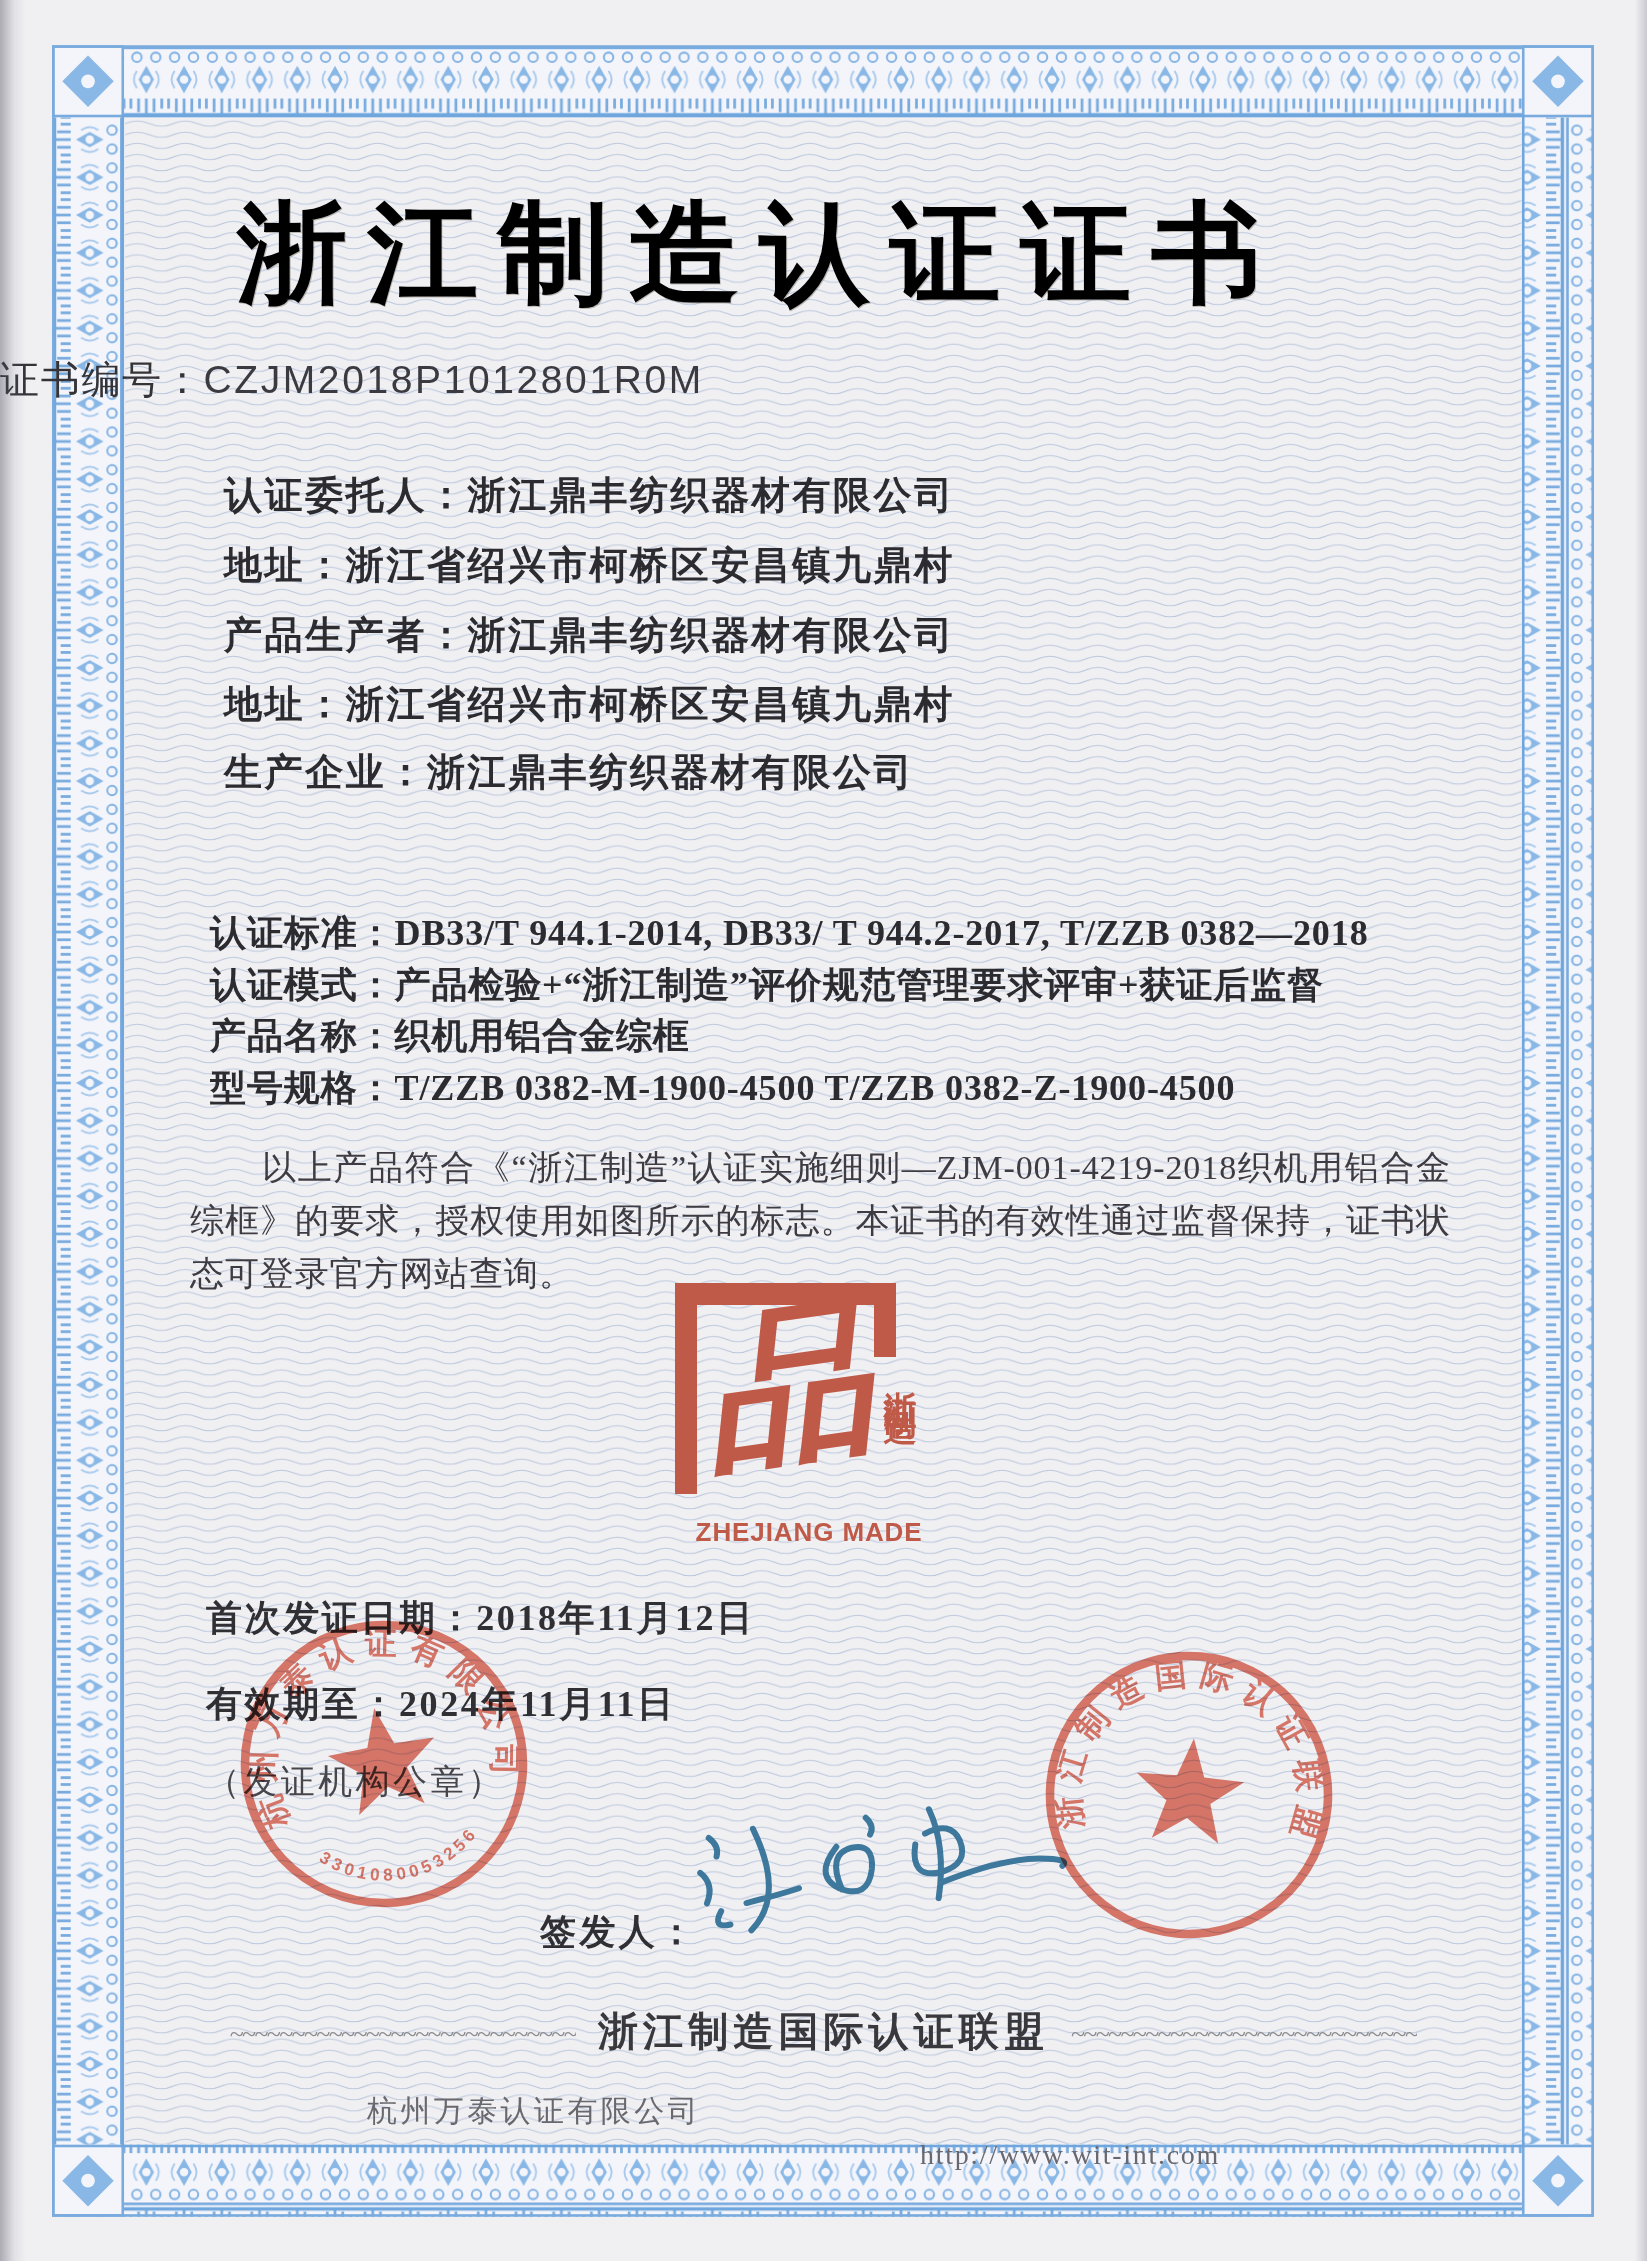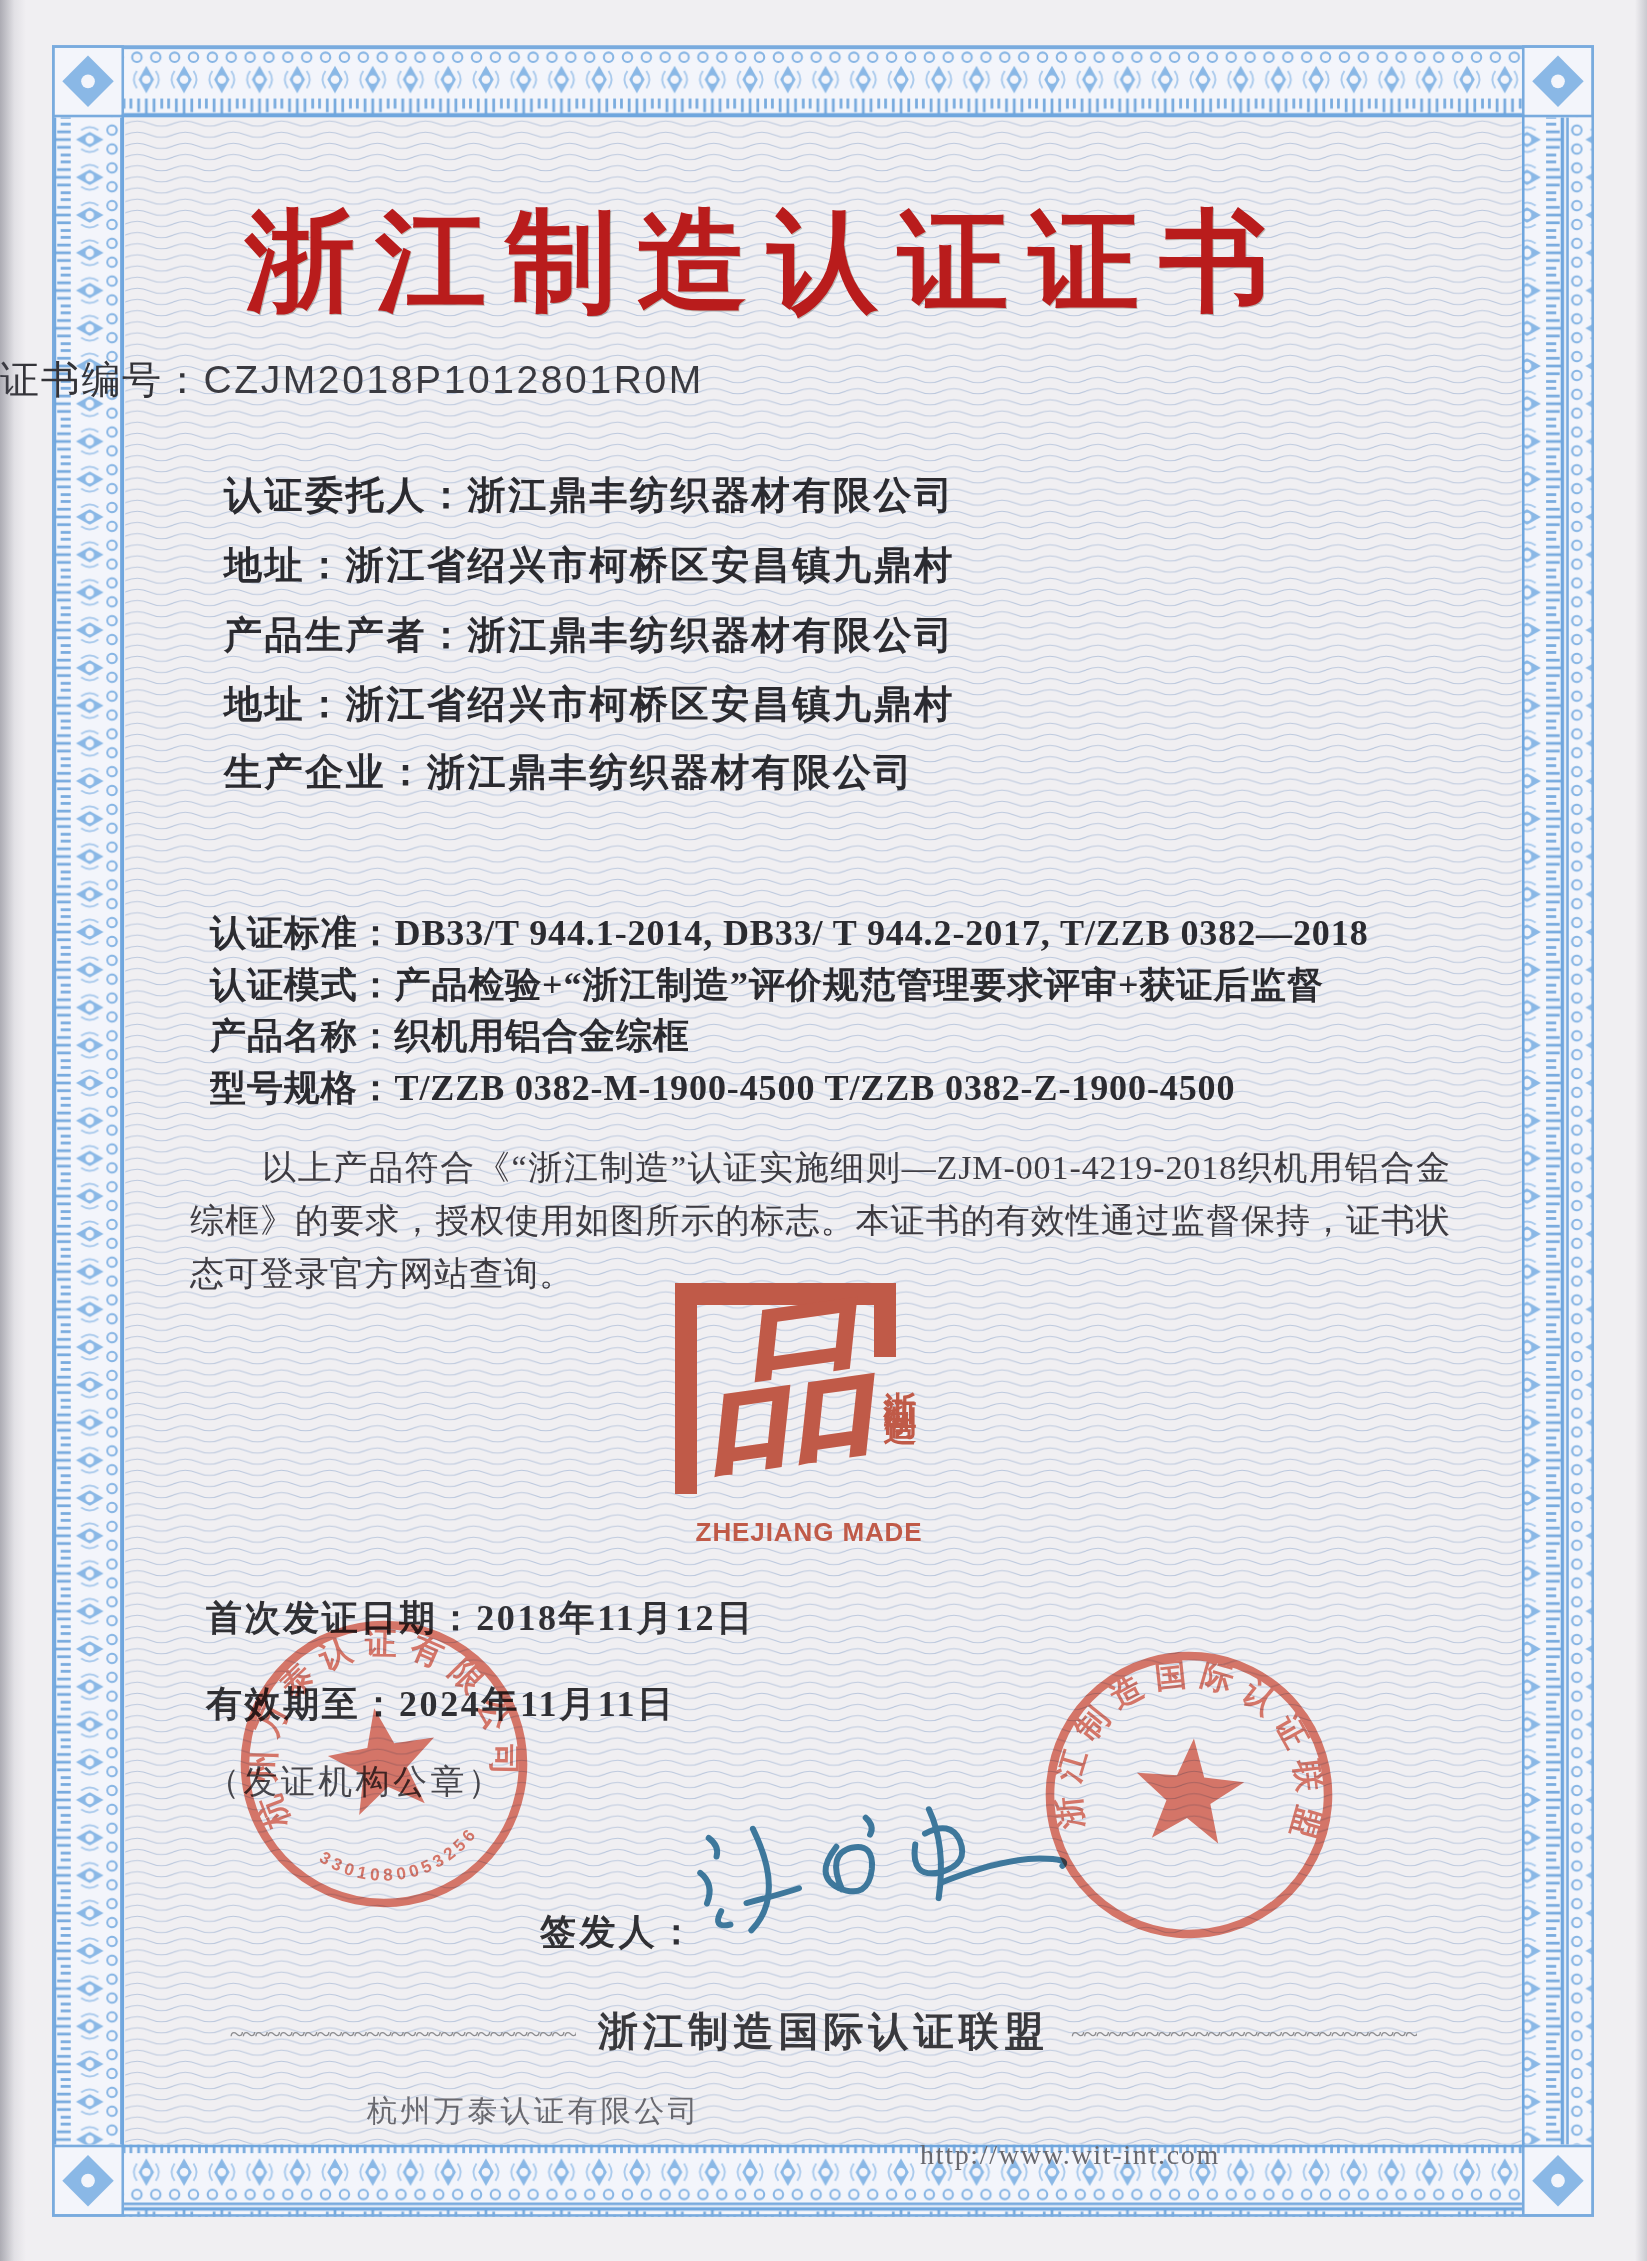--- a/index.html
+++ b/index.html
@@ -12,22 +12,22 @@
   .page::before{content:"";position:absolute;left:0;top:0;bottom:0;width:26px;
     background:linear-gradient(90deg,rgba(70,70,85,.40),rgba(120,120,135,.12) 55%,rgba(0,0,0,0));z-index:9;pointer-events:none;}
   .page::after{content:"";position:absolute;right:0;top:0;bottom:0;width:12px;
     background:linear-gradient(270deg,rgba(90,90,105,.25),rgba(0,0,0,0));z-index:9;pointer-events:none;}
   svg{display:block;}
 
   .waves-svg{position:absolute;left:125px;top:118px;width:1397px;height:2026px;z-index:0;}
   .frame-svg{position:absolute;left:52px;top:45px;width:1542px;height:2172px;z-index:1;}
 
   .title{
-    position:absolute;left:0;top:172px;width:1503px;margin:16px;text-align:center;
-    font-size:110px;font-weight:700;letter-spacing:20.6px;color:#b91c1c;z-index:2;
+    position:absolute;left:0;top:172px;width:1503px;margin:8px;text-align:center;
+    font-size:110px;font-weight:700;letter-spacing:20.6px;color:#000000;z-index:2;
     text-shadow:0.9px 0.9px 0 rgba(87,80,63,.35);
   }
   .certno{
     position:absolute;left:0;top:353px;width:1647px;z-index:2;
     font-size:39px;color:#333338;letter-spacing:1.7px;
   }
   .certno .num{font-family:"Liberation Sans","DejaVu Sans",sans-serif;letter-spacing:2.6px;color:#3a3a40;}
 
   .fline{position:absolute;left:224px;font-size:38px;font-weight:700;letter-spacing:2.6px;color:#2b2b30;z-index:2;white-space:nowrap;}
   .sline{position:absolute;left:210px;font-size:36px;font-weight:700;letter-spacing:0.9px;color:#2b2b30;z-index:2;white-space:nowrap;}

